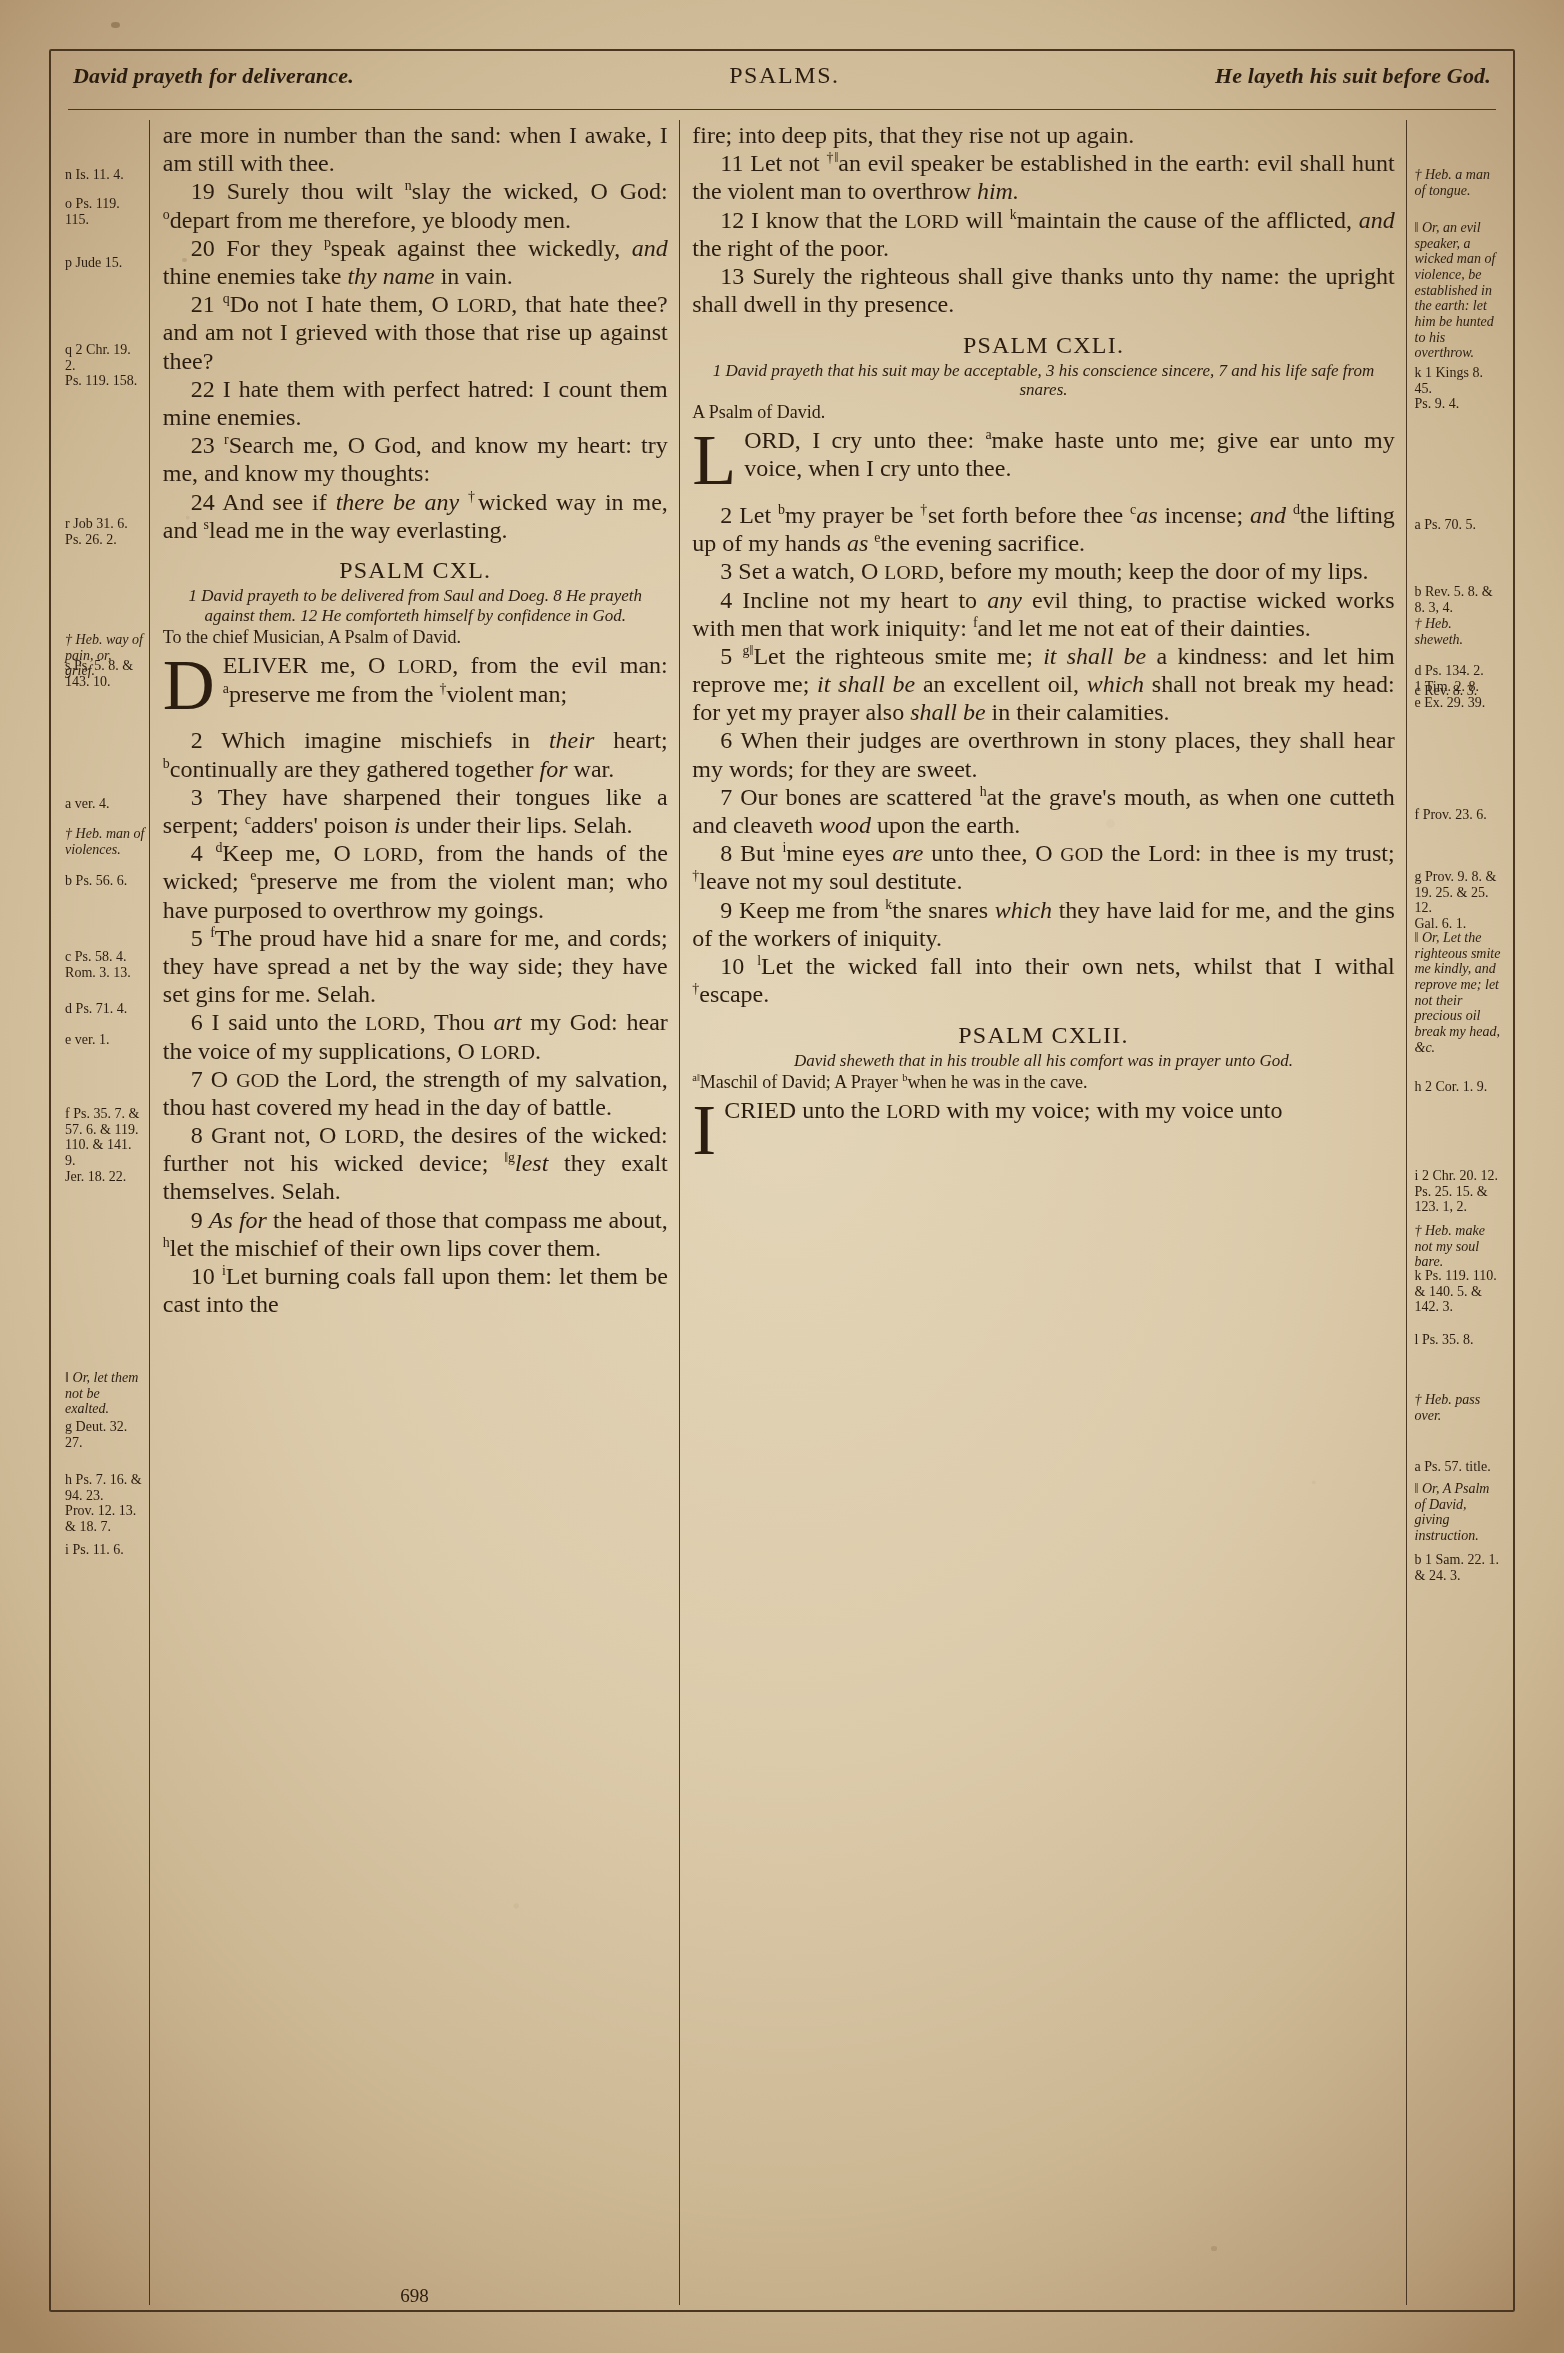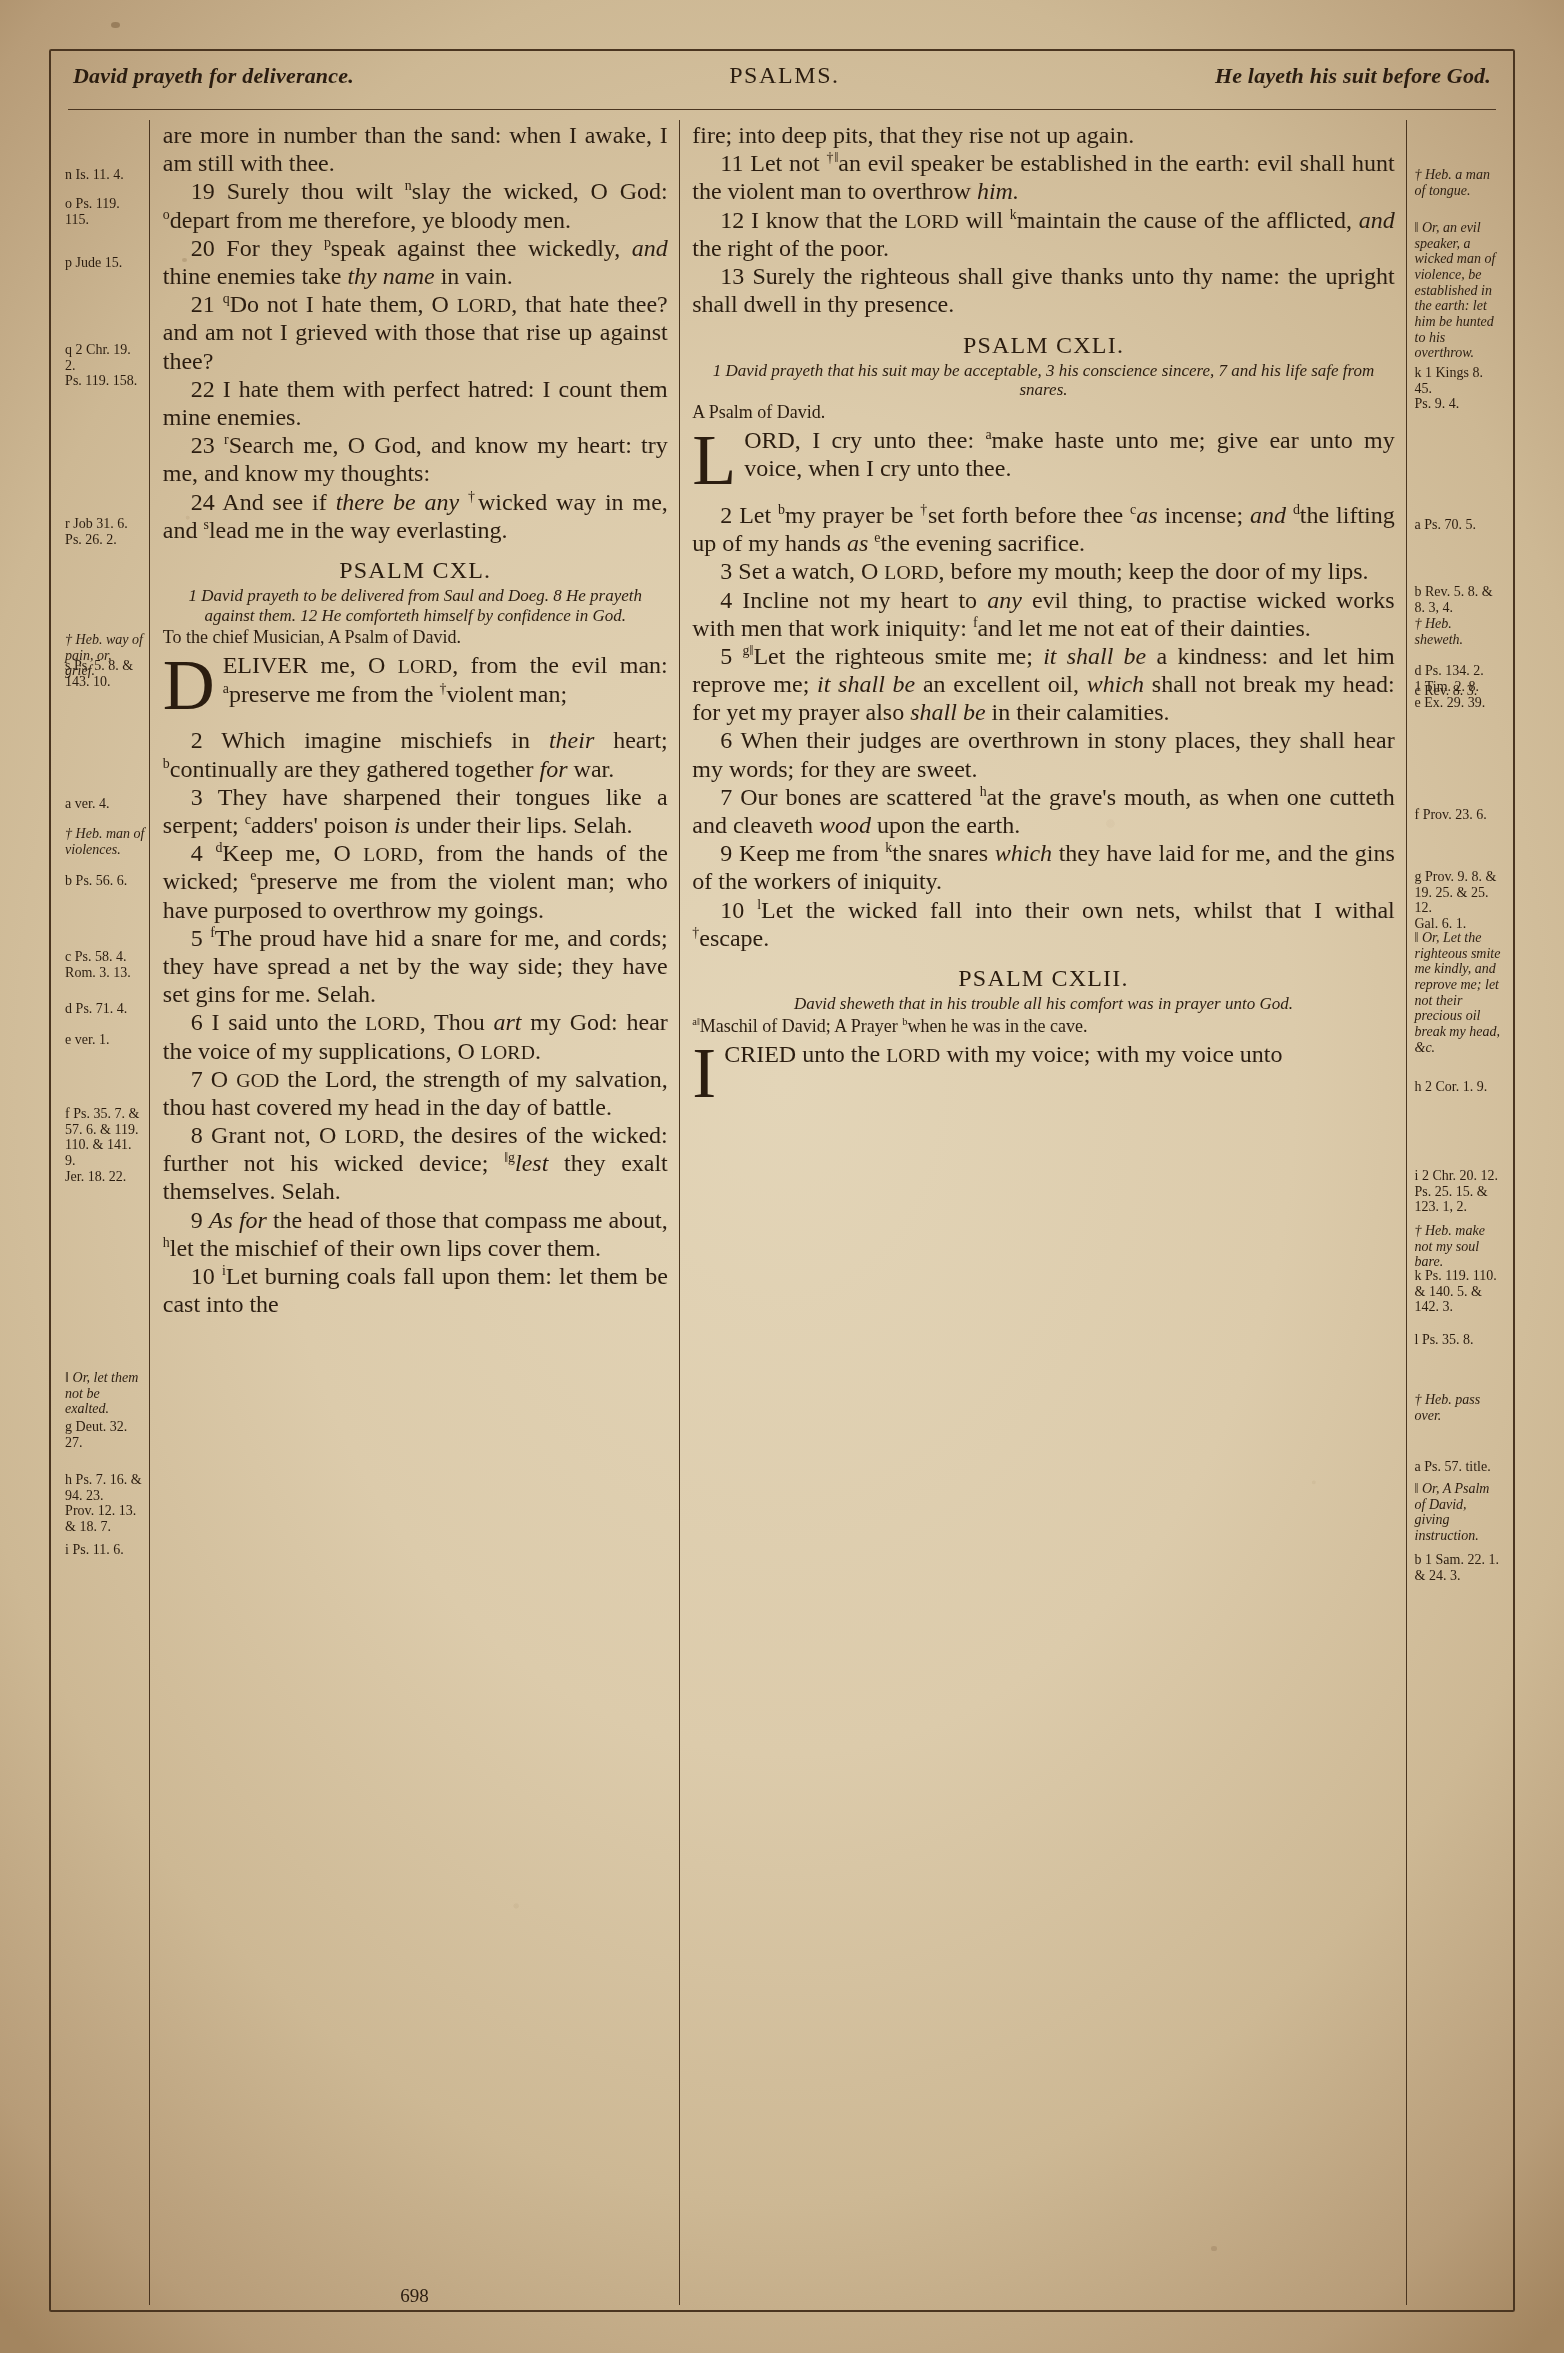--- a/index.html
+++ b/index.html
@@ -377,20 +377,24 @@
           <p class="v">
             <span>6</span>
             <span> When their judges are overthrown in stony places, they shall hear my words; for they are sweet.</span>
           </p>
 
           <p class="v">
             <span>7</span>
             <span> Our bones are scattered <sup class="ref">h</sup>at the grave's mouth, as when one cutteth and cleaveth <span class="it">wood</span> upon the earth.</span>
           </p>
 
+          <p class="v">
+            <span>8</span>
+            <span> But <sup class="ref">i</sup>mine eyes <span class="it">are</span> unto thee, O <span class="scu">GOD</span> the Lord: in thee is my trust; <sup class="ref">†</sup>leave not my soul destitute.</span>
+          </p>
 
           <p class="v">
             <span>9</span>
             <span> Keep me from <sup class="ref">k</sup>the snares <span class="it">which</span> they have laid for me, and the gins of the workers of iniquity.</span>
           </p>
 
           <p class="v">
             <span>10</span>
             <span> <sup class="ref">l</sup>Let the wicked fall into their own nets, whilst that I withal <sup class="ref">†</sup>escape.</span>
           </p>

